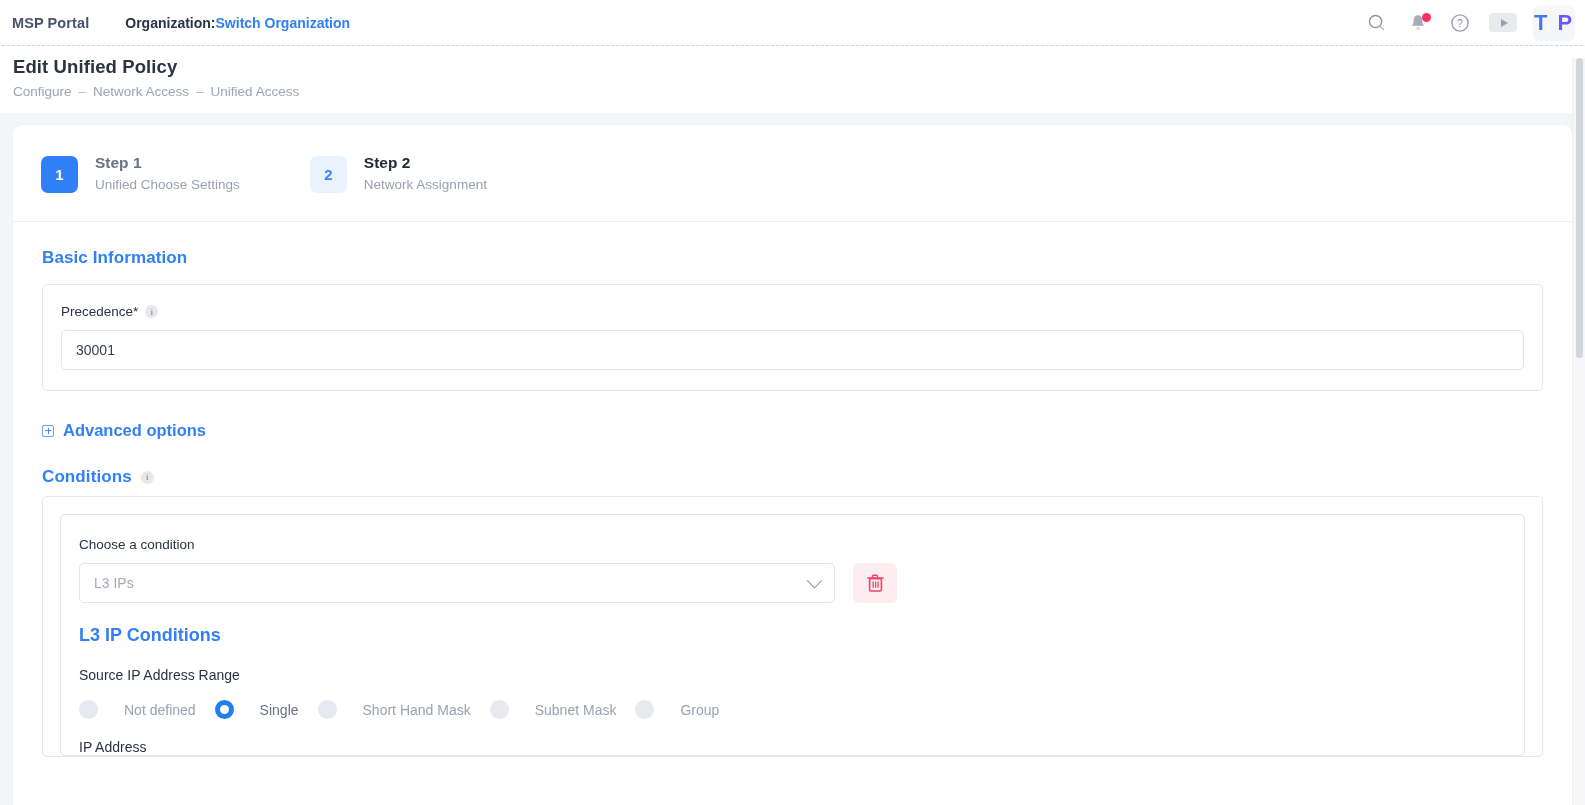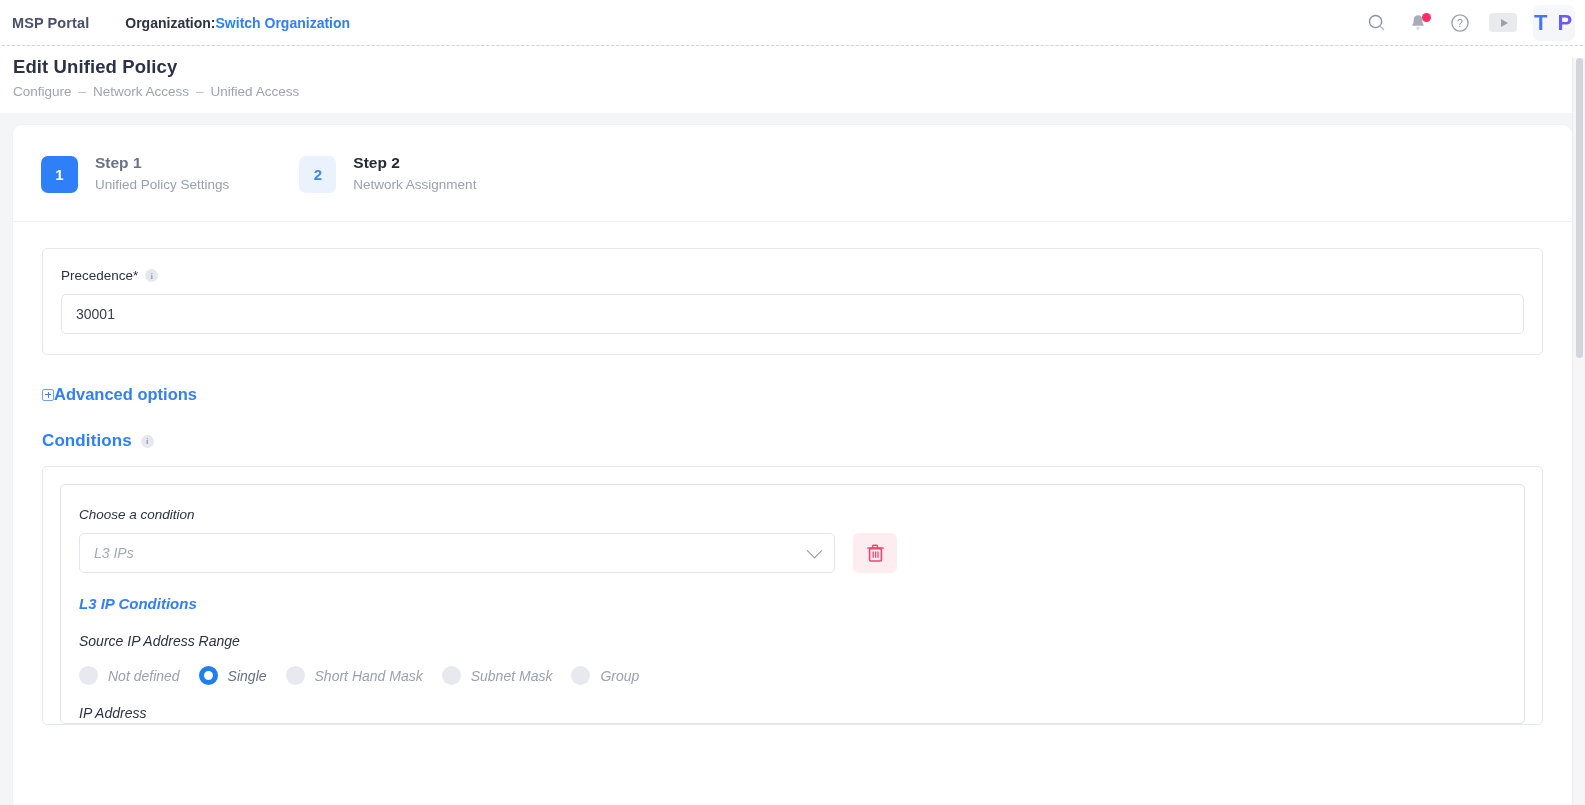--- a/index.html
+++ b/index.html
@@ -203,20 +203,21 @@
   }
   .inp.disabled .val {
     padding-left: 18px; color: #a9adba;
   }
 
   
   .adv {
     margin-top: 30px;
     display: flex;
     align-items: center;
+    gap: 9px;
     cursor: pointer;
     width: max-content;
   }
   .plus-box {
     width: 12px; height: 12px;
     border: 1px solid #6aa3f8;
     border-radius: 2px;
     position: relative;
     flex: none;
   }
@@ -226,25 +227,24 @@
     background: #3f85f2;
   }
   .plus-box::before { left: 2px; right: 2px; top: 4.5px; height: 1px; }
   .plus-box::after  { top: 2px; bottom: 2px; left: 4.5px; width: 1px; }
   .adv-label { color: #3380f4; font-size: 16.5px; font-weight: bold; }
 
   .sec-cond { margin-top: 27px; }
   .sec-cond .section-title { display: flex; align-items: center; gap: 9px; }
 
   .cond-outer {
-    margin-top: 15px;
+    margin-top: 9px;
     border: 1px solid #e4e7ee;
     border-radius: 5px;
     padding: 17px 17px 0 17px;
-    font-style: italic;
   }
   .cond-inner {
     border: 1px solid #dfe3ec;
     border-radius: 5px;
     padding: 22px 18px 0 18px;
     min-height: 240px;
   }
   .lbl { font-size: 13.5px; color: #2b3245; }
   .select-row { display: flex; align-items: center; gap: 18px; margin-top: 11px; }
   .select {
@@ -270,34 +270,34 @@
     width: 44px; height: 40px;
     background: #fdedf1;
     border-radius: 6px;
     display: flex; align-items: center; justify-content: center;
     cursor: pointer;
     flex: none;
   }
   .sub-link {
     margin-top: 22px;
     color: #3380f4;
-    font-size: 15px;
+    font-size: 18px;
     font-weight: bold;
     cursor: pointer;
     width: max-content;
   }
   .range-label { margin-top: 21px; font-size: 14px; color: #2b3245; }
   .radios {
     margin-top: 17px;
     display: flex;
     align-items: center;
     gap: 7px;
   }
   .radio {
-    display: flex; align-items: center; gap: 10px;
+    display: flex; align-items: center; gap: 26px;
     cursor: pointer;
     margin-right: 12px;
   }
   .rdot {
     width: 19px; height: 19px;
     border-radius: 50%;
     background: #e7e9ee;
     flex: none;
   }
   .radio.sel .rdot {
@@ -376,33 +376,34 @@
 </div>
 
 <div class="page-body">
   <div class="card">
 
     <div class="steps">
       <div class="step is-active">
         <div class="step-badge active">1</div>
         <div>
           <div class="step-main">Step 1</div>
-          <div class="step-sub">Unified Policy Settings</div>
+          <div class="step-sub">Unified Choose Settings</div>
         </div>
       </div>
       <div class="step is-idle">
         <div class="step-badge idle">2</div>
         <div>
           <div class="step-main">Step 2</div>
           <div class="step-sub">Network Assignment</div>
         </div>
       </div>
     </div>
 
     <div class="section sec-basic">
+      <div class="section-title">Basic Information</div>
 
       <div class="panel">
 
         <div class="field">
           <div class="field-label">
             <span>Precedence*</span>
             <span class="info-ic">i</span>
           </div>
           <div class="inp">
             <span>30001</span>

